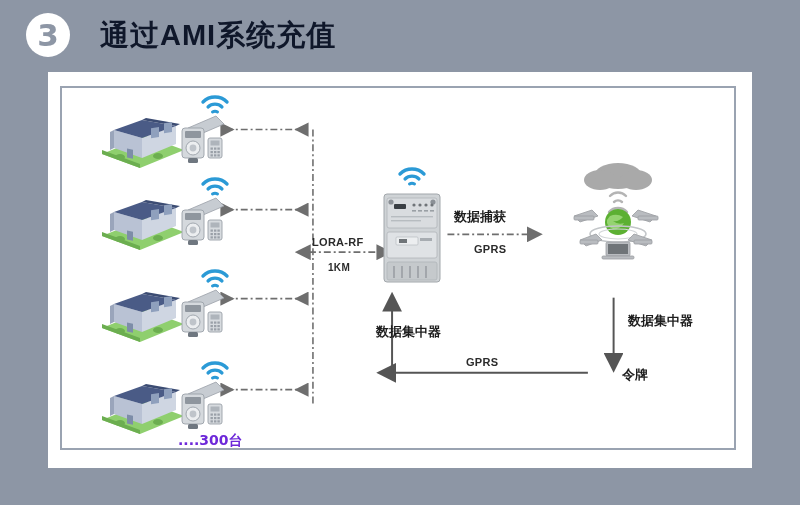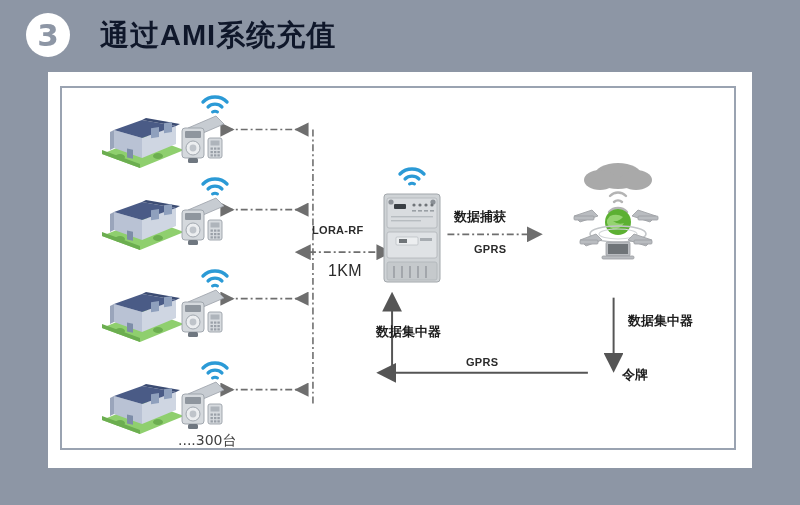--- a/index.html
+++ b/index.html
@@ -95,30 +95,30 @@
     font-weight: bold;
     font-family: "DejaVu Sans", sans-serif;
   }
   .lbl-en {
     font-size: 11px;
     font-weight: bold;
     color: #2b2b2b;
     letter-spacing: 0.3px;
   }
   .lbl-en-sm {
-    font-size: 16px;
-    font-weight: normal;
+    font-size: 10px;
+    font-weight: bold;
     color: #2b2b2b;
     letter-spacing: 0.3px;
   }
   .lbl-units {
     font-size: 14px;
-    font-weight: normal;
+    font-weight: bold;
     font-family: "DejaVu Sans", sans-serif;
-    color: #404040;
+    color: #6d28d9;
   }
   svg { display: block; overflow: visible; }
 </style>
 </head>
 <body>
 
 <div class="header">
   <div class="step-badge">3</div>
   <div class="header-title">通过AMI系统充值</div>
 </div>
@@ -360,21 +360,21 @@
             <rect x="45.4" y="37" width="2.4" height="2.2"></rect>
           <rect x="38.5" y="40.3" width="2.4" height="2.2"></rect>
             <rect x="42" y="40.3" width="2.4" height="2.2"></rect>
             <rect x="45.4" y="40.3" width="2.4" height="2.2"></rect>
         </g>
       </svg>
     </div>
 
     <div class="lbl lbl-units" style="left:116px; top:344px;">....300台</div>
 
-    <div class="lbl lbl-en" style="left:250px; top:136px;">LORA-RF</div>
+    <div class="lbl lbl-en" style="left:250px; top:148px;">LORA-RF</div>
     <div class="lbl lbl-en-sm" style="left:266px; top:174px;">1KM</div>
 
     <div class="node wifi" style="left:335px; top:78px;">
       <svg viewBox="0 0 30 22" width="30" height="22">
         <path d="M3,8 A17,17 0 0 1 27,8" stroke="#2b9ad6" stroke-width="3.4" fill="none" stroke-linecap="round"></path>
         <path d="M8,13 A10,10 0 0 1 22,13" stroke="#2b9ad6" stroke-width="3.2" fill="none" stroke-linecap="round"></path>
         <path d="M12.5,18 A4.5,4.5 0 0 1 17.5,18" stroke="#2b9ad6" stroke-width="3" fill="none" stroke-linecap="round"></path>
       </svg>
     </div>
     <div class="node concentrator" style="left:320px; top:104px;">

